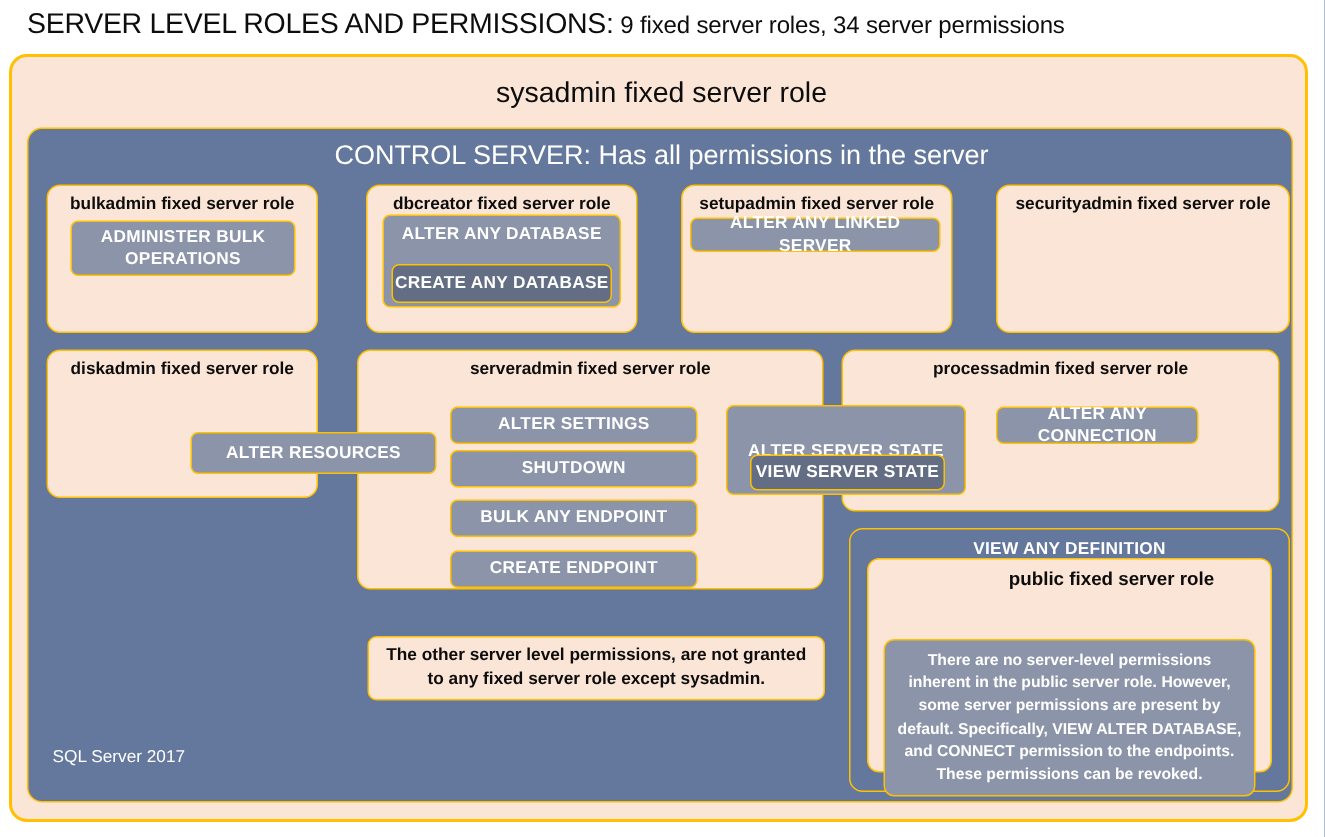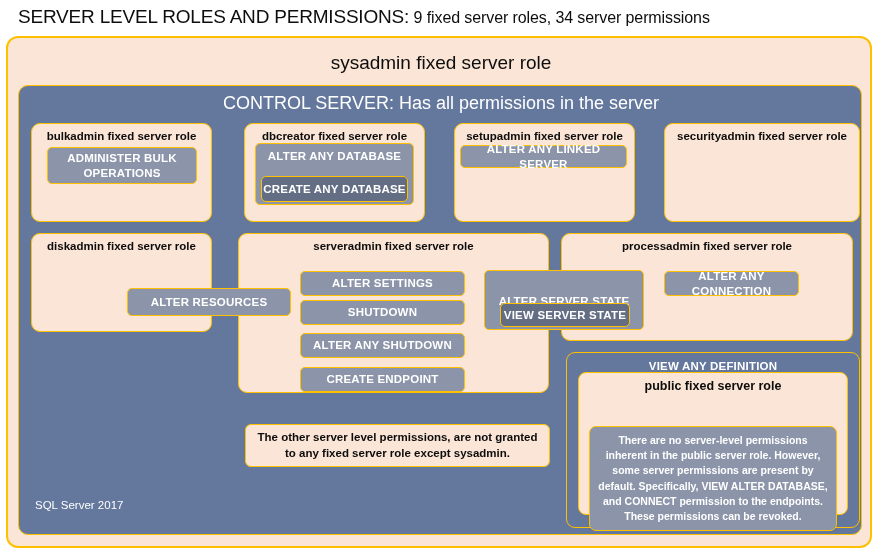--- a/index.html
+++ b/index.html
@@ -91,21 +91,21 @@
   .viewany-label{
     position:absolute;left:0;top:7px;width:100%;text-align:center;
     font-size:11.5px;font-weight:bold;color:#ffffff;letter-spacing:.2px;
   }
   .public-box{
     position:absolute;background:#fbe5d6;border:1.5px solid #ffc000;
     border-radius:8px;box-sizing:border-box;
   }
   .public-title{
     position:absolute;left:0;top:6px;width:100%;text-align:center;
-    font-size:12.5px;font-weight:bold;color:#0d0d0d;
+    font-size:12.5px;font-weight:bold;color:#0d0d0d;padding-left:28px;
   }
   .public-note{
     position:absolute;background:#8b94a8;border:1.5px solid #ffc000;
     border-radius:7px;box-sizing:border-box;
     display:flex;align-items:center;justify-content:center;text-align:center;
     font-size:10.5px;font-weight:bold;color:#ffffff;line-height:1.45;
     padding:4px 7px;
     margin-top:28px;
   }
 </style>
@@ -159,21 +159,21 @@
   </div>
 
   <div class="role-box" style="left:561px;top:233px;width:292px;height:108px;">
     <div class="role-title">processadmin fixed server role</div>
   </div>
 
   <div class="perm" style="left:127px;top:272px;width:164px;height:28px;margin-top:16px;">ALTER RESOURCES</div>
 
   <div class="perm" style="left:300px;top:271px;width:165px;height:25px;">ALTER SETTINGS</div>
   <div class="perm" style="left:300px;top:300px;width:165px;height:25px;">SHUTDOWN</div>
-  <div class="perm" style="left:300px;top:333px;width:165px;height:25px;">ALTER ANY SHUTDOWN</div>
+  <div class="perm" style="left:300px;top:333px;width:165px;height:25px;">BULK ANY ENDPOINT</div>
   <div class="perm" style="left:300px;top:367px;width:165px;height:25px;">CREATE ENDPOINT</div>
 
   <div class="perm" style="left:484px;top:270px;width:160px;height:60px;align-items:flex-start;padding-top:23px;">
     <span>ALTER SERVER STATE</span>
   </div>
   <div class="perm dark" style="left:500px;top:303px;width:130px;height:24px;">VIEW SERVER STATE</div>
 
   <div class="perm" style="left:664px;top:271px;width:135px;height:25px;">ALTER ANY CONNECTION</div>
 
   <div class="note-peach" style="left:245px;top:424px;width:305px;height:43px;">The other server level permissions, are not granted to any fixed server role except sysadmin.</div>

